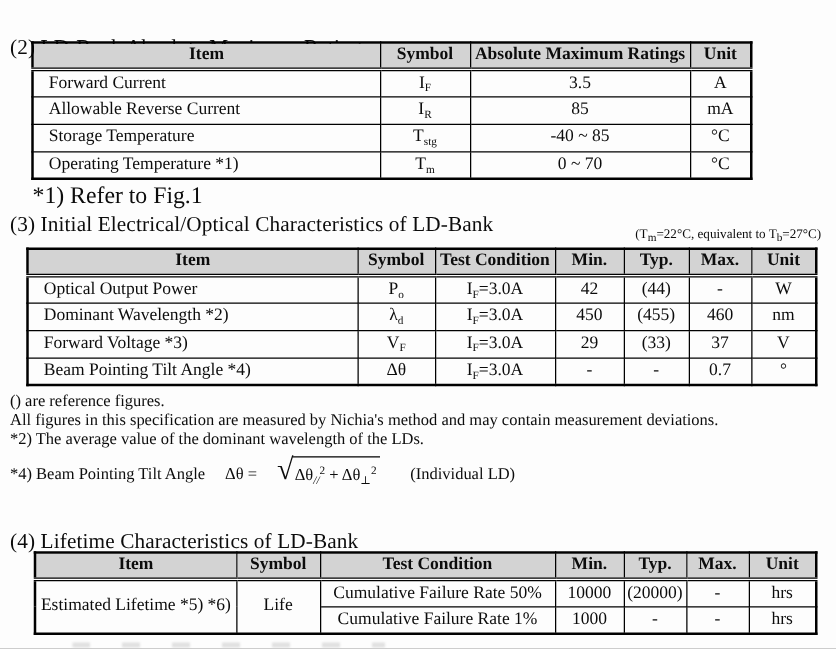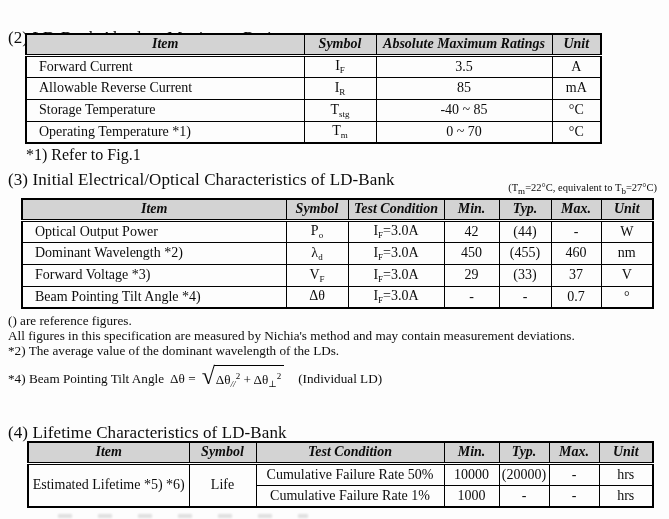--- a/index.html
+++ b/index.html
@@ -26,30 +26,29 @@
     overflow: hidden;
     white-space: nowrap;
     vertical-align: middle;
   }
   th {
     background: #d3d3d3;
     font-weight: bold;
     text-align: center;
     border-bottom: 3px double #000;
     height: 21px;
-    font-style: italic;
   }
   td { height: 22px; text-align: center; }
   td.item { text-align: left; padding-left: 12px; }
   sub { font-size: 9px; vertical-align: -3px; }
   sup { font-size: 9px; vertical-align: 5px; }
-  .fn { font-size: 16px; white-space: nowrap; }
+  .fn { font-size: 19px; white-space: nowrap; }
   .cond-note { font-size: 10.5px; white-space: nowrap; }
   .notes { font-size: 13.2px; line-height: 15.2px; white-space: nowrap; }
-  .formula-line { margin-top: 5px; height: 30px; display: flex; align-items: center; gap: 6px; font-size: 13.2px; }
+  .formula-line { margin-top: 5px; height: 30px; display: flex; align-items: center; gap: 16px; font-size: 13.2px; }
   .sqrt { display: inline-flex; align-items: flex-start; }
   .sqrt .rad { font-size: 24px; line-height: 22px; margin-right: -1px; }
   .sqrt .expr { border-top: 1.4px solid #000; padding: 2px 3px 0 2px; line-height: 16px; }
   .it { font-style: italic; }
   .artifact {
     left: 58px; top: 514px; width: 250px; height: 4px;
     background: repeating-linear-gradient(90deg, #c9c9c9 0 14px, transparent 14px 40px);
     opacity: 0.55; filter: blur(1px);
   }
 </style>

